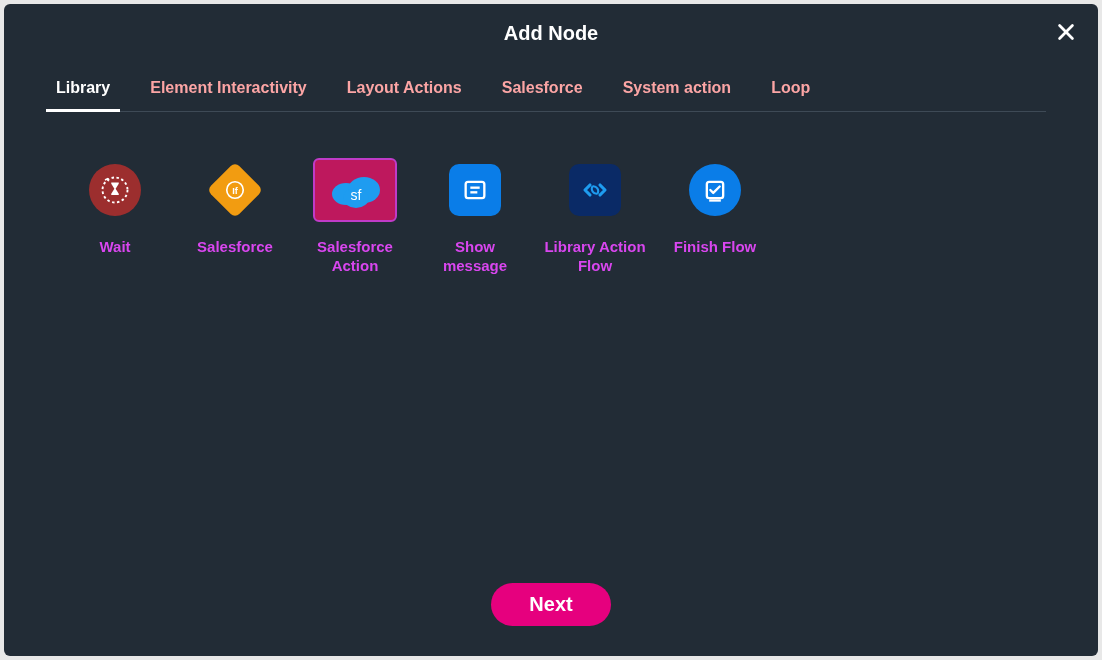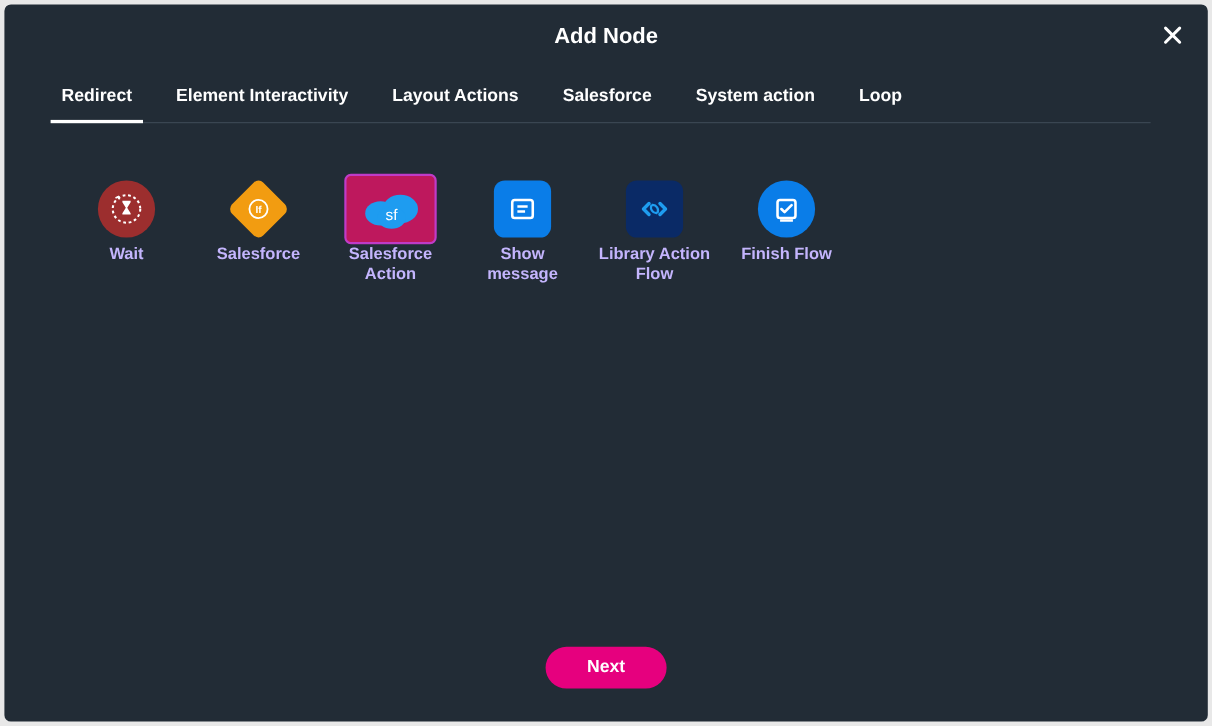--- a/index.html
+++ b/index.html
@@ -62,21 +62,21 @@
   .tabs {
     display: flex;
     gap: 40px;
     border-bottom: 1px solid #3e4a56;
     margin: 34px 52px 0 52px;
     padding-bottom: 0;
   }
   .tab {
     font-size: 16px;
     font-weight: 600;
-    color: #ffffff;
+    color: #fca5a5;
     padding: 0 0 14px 0;
     cursor: pointer;
     position: relative;
     white-space: nowrap;
   }
   .tab.active {
     color: #fff;
   }
   .tab.active::after {
     content: "";
@@ -105,24 +105,24 @@
     display: flex;
     align-items: center;
     justify-content: center;
     border-radius: 6px;
   }
   .node-card.selected .node-icon-wrap {
     border: 2px solid #c03bc7;
     background: #be185d;
   }
   .node-label {
-    margin-top: 0;
+    margin-top: 16px;
     font-size: 15px;
     font-weight: 700;
-    color: #c4b5fd;
+    color: #d946ef;
     text-align: center;
     line-height: 1.25;
     max-width: 110px;
   }
   .icon-circle {
     width: 52px; height: 52px;
     border-radius: 50%;
     display: flex;
     align-items: center;
     justify-content: center;
@@ -148,42 +148,42 @@
     display: flex;
     justify-content: center;
     padding-bottom: 30px;
   }
   .next-btn {
     background: #e6007e;
     color: #fff;
     border: none;
     border-radius: 22px;
     padding: 10px 38px;
-    font-size: 16px;
+    font-size: 20px;
     font-weight: 600;
     cursor: pointer;
   }
 </style>
 </head>
 <body>
 
 <div class="modal">
 
   <div class="modal-header">
     <div class="modal-title">Add Node</div>
     <div class="close-btn">
       <svg viewBox="0 0 24 24">
         <path d="M5 5 L19 19 M19 5 L5 19" stroke="#fff" stroke-width="3" stroke-linecap="round" fill="none"></path>
       </svg>
     </div>
   </div>
 
 
   <div class="tabs">
-    <div class="tab active">Redirect</div>
+    <div class="tab active">Library</div>
     <div class="tab">Element Interactivity</div>
     <div class="tab">Layout Actions</div>
     <div class="tab">Salesforce</div>
     <div class="tab">System action</div>
     <div class="tab">Loop</div>
   </div>
 
   <div class="nodes-grid">
 
     <div class="node-card">

